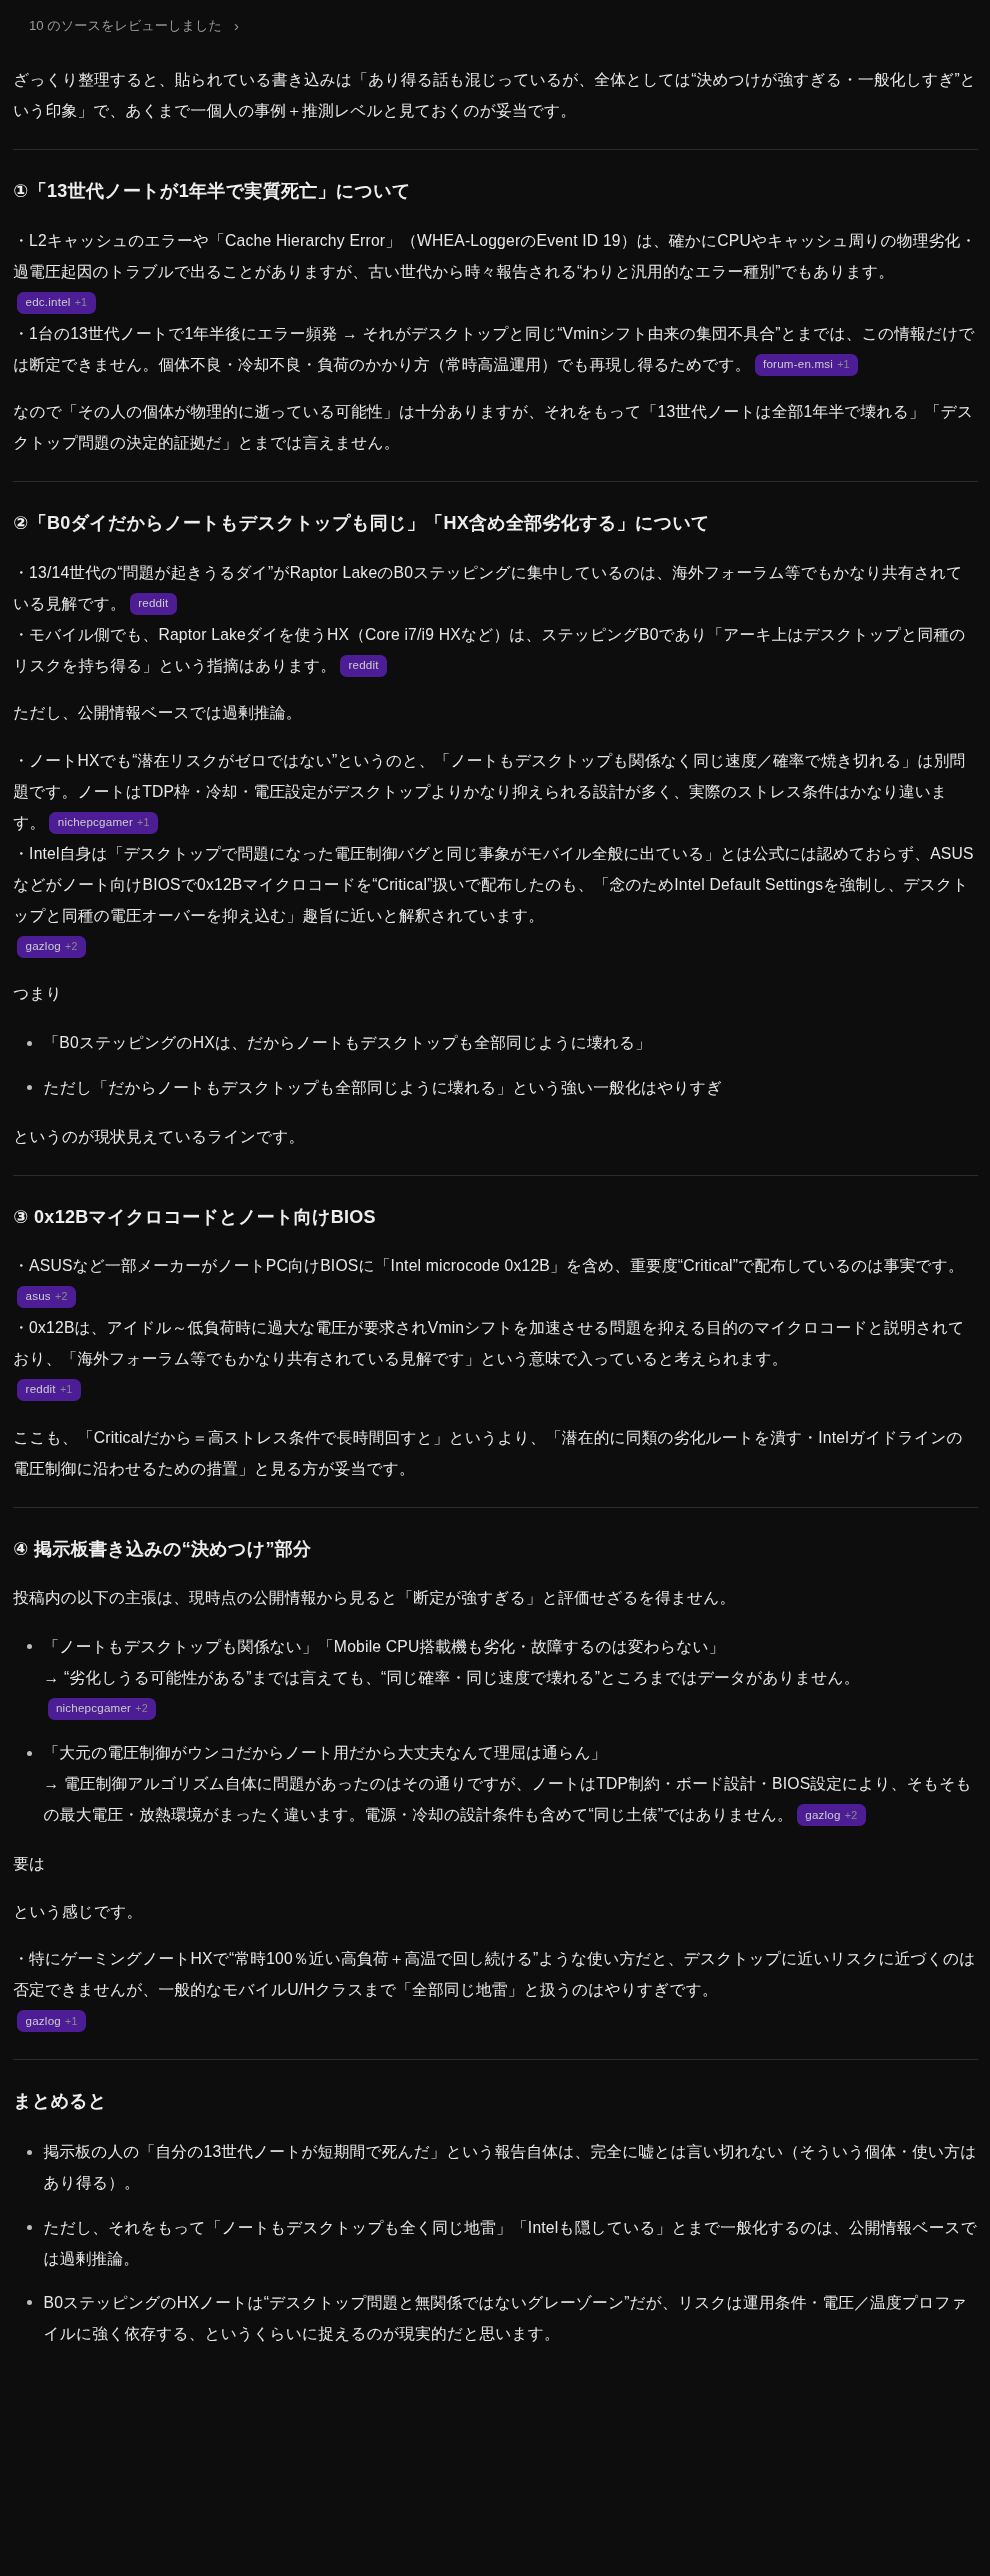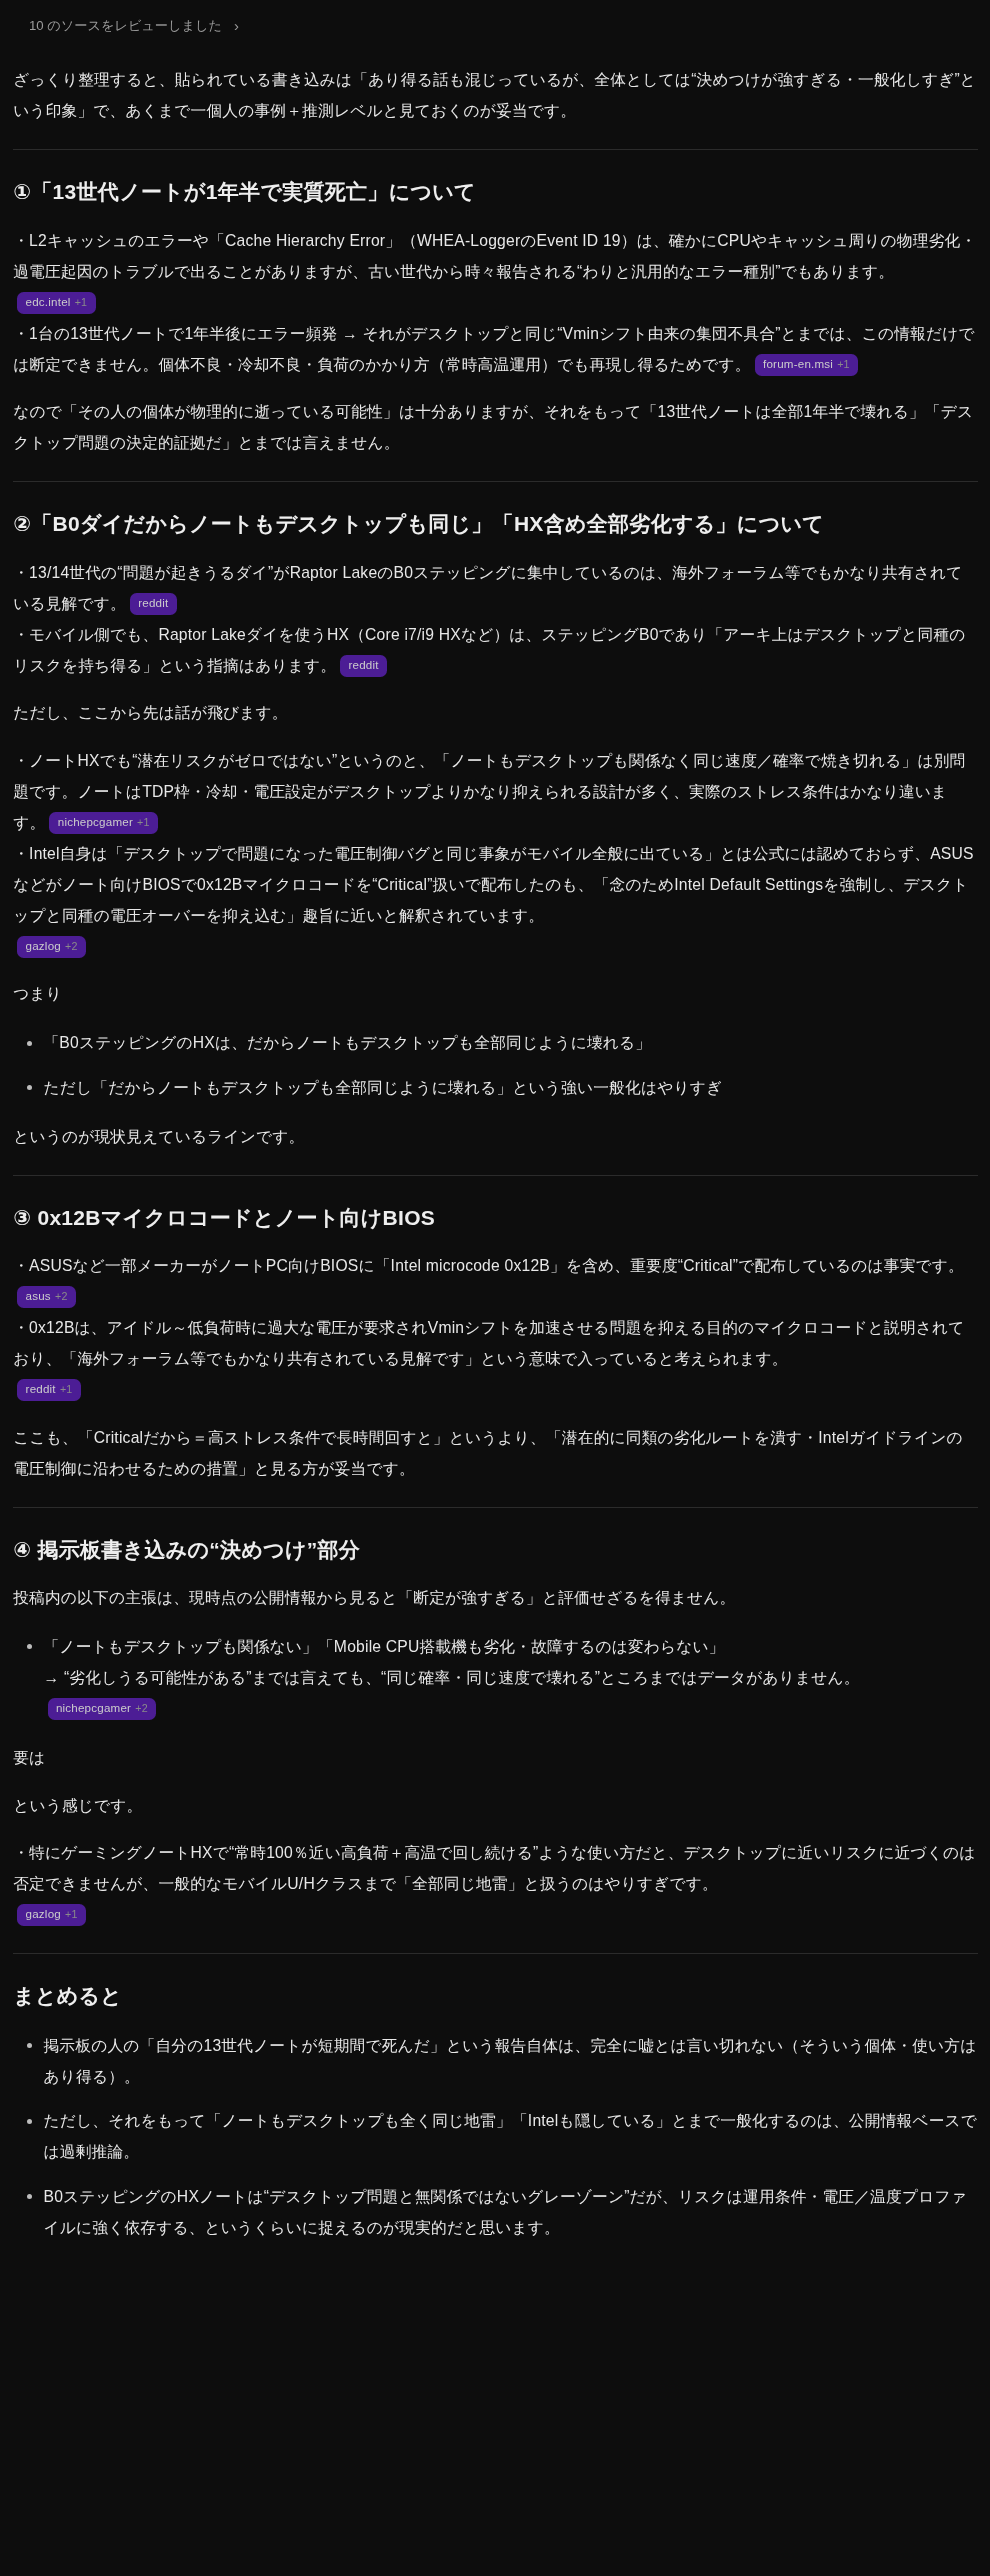--- a/index.html
+++ b/index.html
@@ -35,21 +35,21 @@
   
   .content { margin-top: 28px; }
   .para {
     font-size: 15.7px;
     line-height: 31px;
     color: #e8e8e8;
     margin: 16.5px 0;
     letter-spacing: 0.2px;
   }
   .section-heading {
-    font-size: 21px;
+    font-size: 18px;
     line-height: 33px;
     font-weight: 700;
     color: #eeeeee;
     margin: 25px 0 16.5px 0;
     letter-spacing: 0.3px;
   }
   .divider {
     border: none;
     border-top: 0.8px solid #2b2b2b;
     margin: 23px 0;
@@ -108,37 +108,38 @@
 
   <main class="content" id="content">
       <p class="para"><span>ざっくり整理すると、貼られている書き込みは「あり得る話も混じっているが、全体としては“決めつけが強すぎる・一般化しすぎ”という印象」で、あくまで一個人の事例＋推測レベルと見ておくのが妥当です。</span></p>
       <hr class="divider">
       <h2 class="section-heading">①「13世代ノートが1年半で実質死亡」について</h2>
       <p class="para"><span>・L2キャッシュのエラーや「Cache Hierarchy Error」（WHEA-LoggerのEvent ID 19）は、確かにCPUやキャッシュ周りの物理劣化・過電圧起因のトラブルで出ることがありますが、古い世代から時々報告される“わりと汎用的なエラー種別”でもあります。</span><span class="chip"><span>edc.intel</span><span class="extra">+1</span></span><br><span>・1台の13世代ノートで1年半後にエラー頻発 → それがデスクトップと同じ“Vminシフト由来の集団不具合”とまでは、この情報だけでは断定できません。個体不良・冷却不良・負荷のかかり方（常時高温運用）でも再現し得るためです。</span><span class="chip"><span>forum-en.msi</span><span class="extra">+1</span></span></p>
       <p class="para"><span>なので「その人の個体が物理的に逝っている可能性」は十分ありますが、それをもって「13世代ノートは全部1年半で壊れる」「デスクトップ問題の決定的証拠だ」とまでは言えません。</span></p>
       <hr class="divider">
       <h2 class="section-heading">②「B0ダイだからノートもデスクトップも同じ」「HX含め全部劣化する」について</h2>
       <p class="para"><span>・13/14世代の“問題が起きうるダイ”がRaptor LakeのB0ステッピングに集中しているのは、海外フォーラム等でもかなり共有されている見解です。</span><span class="chip"><span>reddit</span></span><br><span>・モバイル側でも、Raptor Lakeダイを使うHX（Core i7/i9 HXなど）は、ステッピングB0であり「アーキ上はデスクトップと同種のリスクを持ち得る」という指摘はあります。</span><span class="chip"><span>reddit</span></span></p>
-      <p class="para"><span>ただし、ここから先は話が飛びます。</span></p>
+      <p class="para"><span>ただし、公開情報ベースでは過剰推論。</span></p>
       <p class="para"><span>・ノートHXでも“潜在リスクがゼロではない”というのと、「ノートもデスクトップも関係なく同じ速度／確率で焼き切れる」は別問題です。ノートはTDP枠・冷却・電圧設定がデスクトップよりかなり抑えられる設計が多く、実際のストレス条件はかなり違います。</span><span class="chip"><span>nichepcgamer</span><span class="extra">+1</span></span><br><span>・Intel自身は「デスクトップで問題になった電圧制御バグと同じ事象がモバイル全般に出ている」とは公式には認めておらず、ASUSなどがノート向けBIOSで0x12Bマイクロコードを“Critical”扱いで配布したのも、「念のためIntel Default Settingsを強制し、デスクトップと同種の電圧オーバーを抑え込む」趣旨に近いと解釈されています。</span><br><span class="chip"><span>gazlog</span><span class="extra">+2</span></span></p>
       <p class="para"><span>つまり</span></p>
       <ul class="bullets">
         <li><span>「B0ステッピングのHXは、だからノートもデスクトップも全部同じように壊れる」</span></li>
         <li><span>ただし「だからノートもデスクトップも全部同じように壊れる」という強い一般化はやりすぎ</span></li>
       </ul>
       <p class="para"><span>というのが現状見えているラインです。</span></p>
       <hr class="divider">
       <h2 class="section-heading">③ 0x12Bマイクロコードとノート向けBIOS</h2>
       <p class="para"><span>・ASUSなど一部メーカーがノートPC向けBIOSに「Intel microcode 0x12B」を含め、重要度“Critical”で配布しているのは事実です。</span><span class="chip"><span>asus</span><span class="extra">+2</span></span><br><span>・0x12Bは、アイドル～低負荷時に過大な電圧が要求されVminシフトを加速させる問題を抑える目的のマイクロコードと説明されており、「海外フォーラム等でもかなり共有されている見解です」という意味で入っていると考えられます。</span><br><span class="chip"><span>reddit</span><span class="extra">+1</span></span></p>
       <p class="para"><span>ここも、「Criticalだから＝高ストレス条件で長時間回すと」というより、「潜在的に同類の劣化ルートを潰す・Intelガイドラインの電圧制御に沿わせるための措置」と見る方が妥当です。</span></p>
       <hr class="divider">
       <h2 class="section-heading">④ 掲示板書き込みの“決めつけ”部分</h2>
       <p class="para"><span>投稿内の以下の主張は、現時点の公開情報から見ると「断定が強すぎる」と評価せざるを得ません。</span></p>
       <ul class="bullets">
         <li><span>「ノートもデスクトップも関係ない」「Mobile CPU搭載機も劣化・故障するのは変わらない」</span><br><span>→ “劣化しうる可能性がある”までは言えても、“同じ確率・同じ速度で壊れる”ところまではデータがありません。</span><br><span class="chip"><span>nichepcgamer</span><span class="extra">+2</span></span></li>
+        <li><span>「大元の電圧制御がウンコだからノート用だから大丈夫なんて理屈は通らん」</span><br><span>→ 電圧制御アルゴリズム自体に問題があったのはその通りですが、ノートはTDP制約・ボード設計・BIOS設定により、そもそもの最大電圧・放熱環境がまったく違います。電源・冷却の設計条件も含めて“同じ土俵”ではありません。</span><span class="chip"><span>gazlog</span><span class="extra">+2</span></span></li>
       </ul>
       <p class="para"><span>要は</span></p>
       <p class="para"><span>という感じです。</span></p>
       <p class="para"><span>・特にゲーミングノートHXで“常時100％近い高負荷＋高温で回し続ける”ような使い方だと、デスクトップに近いリスクに近づくのは否定できませんが、一般的なモバイルU/Hクラスまで「全部同じ地雷」と扱うのはやりすぎです。</span><br><span class="chip"><span>gazlog</span><span class="extra">+1</span></span></p>
       <hr class="divider">
       <h2 class="section-heading">まとめると</h2>
       <ul class="bullets">
         <li><span>掲示板の人の「自分の13世代ノートが短期間で死んだ」という報告自体は、完全に嘘とは言い切れない（そういう個体・使い方はあり得る）。</span></li>
         <li><span>ただし、それをもって「ノートもデスクトップも全く同じ地雷」「Intelも隠している」とまで一般化するのは、公開情報ベースでは過剰推論。</span></li>
         <li><span>B0ステッピングのHXノートは“デスクトップ問題と無関係ではないグレーゾーン”だが、リスクは運用条件・電圧／温度プロファイルに強く依存する、というくらいに捉えるのが現実的だと思います。</span></li>

